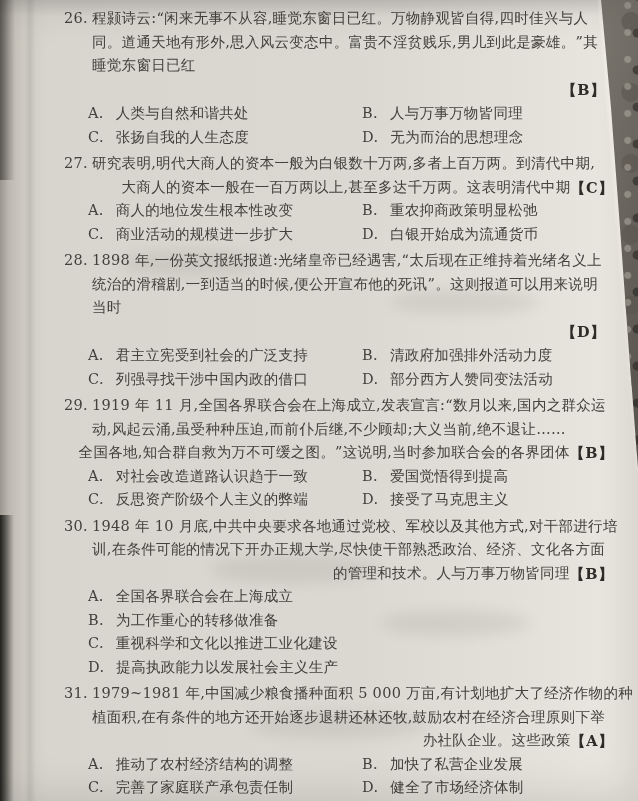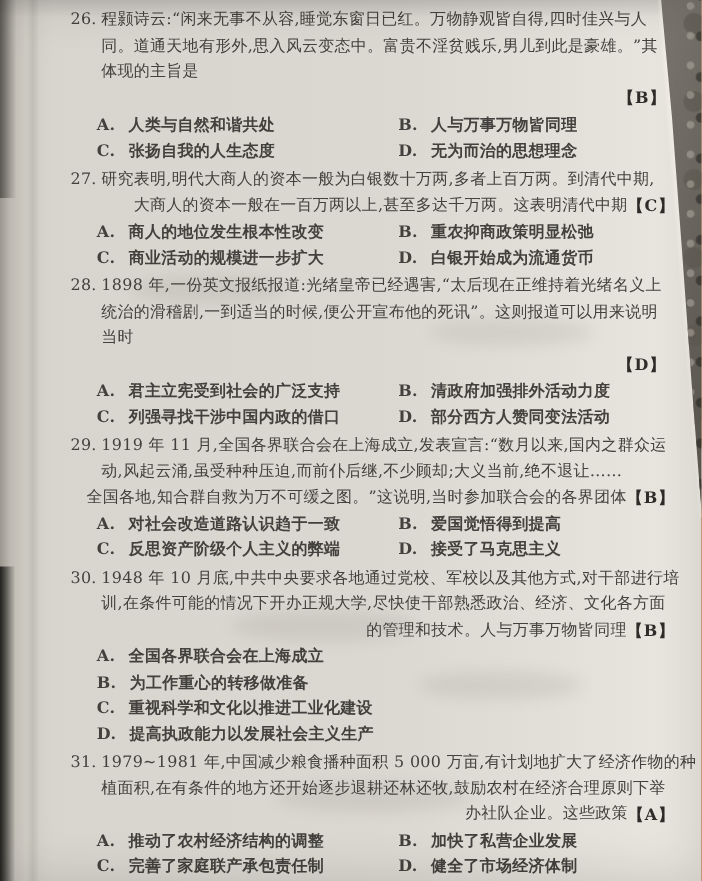--- a/index.html
+++ b/index.html
@@ -1,18 +1,18 @@
 <!DOCTYPE html>
 <html><head>
 <meta charset="utf-8">
 <style>
   html,body{margin:0;padding:0;background:#222;}
   .photo{
     position:relative;width:638px;height:801px;overflow:hidden;
-    background:#f97316;
+    background:#bef264;
     font-family:"DejaVu Serif","Liberation Serif",serif;
   }
   .photo::after{content:"";position:absolute;inset:0;pointer-events:none;
     box-shadow:inset 0 0 46px rgba(0,0,0,.14);}
   .paper{
     position:absolute;inset:0;
     background:linear-gradient(90deg,#a6a29a 0px,#c7c3bb 9px,#d2cfc7 24px,#d8d5ce 48px,#dbd8d1 55%,#e2dfd8 78%,#eae7e0 100%);
   }
   .shade-top-left{position:absolute;left:0;top:0;width:15px;height:180px;
     background:linear-gradient(90deg,rgba(42,40,36,.55),rgba(42,40,36,0));}
@@ -50,21 +50,21 @@
   }
   .question{margin-bottom:3px;}
   .srow{display:flex;line-height:23.5px;white-space:nowrap;}
   .srow.cont{padding-left:28px;}
   .srow.between{justify-content:flex-end;padding-right:2px;}
   .qnum{width:28px;flex:0 0 28px;}
   .answer{font-weight:bold;color:#2e2c29;letter-spacing:1px;}
   .ansrow{text-align:right;line-height:23.5px;padding-right:10px;}
   .opts{margin-left:24px;}
   .opts.two{display:grid;grid-template-columns:262px 1fr;column-gap:12px;}
-  .opt{line-height:23.5px;white-space:nowrap;font-weight:bold;}
+  .opt{line-height:23.5px;white-space:nowrap;}
   .olabel{margin-right:12px;}
 </style>
 </head>
 <body>
 
 <div class="photo">
   <div class="paper"></div>
   <div class="shade-top"></div>
   <div class="shade-top-left"></div>
   <div class="shade-bottom-left"></div>
@@ -79,21 +79,21 @@
 
     <section class="question">
       <div class="srow">
         <span class="qnum">26.</span>
         <span class="sline">程颢诗云:“闲来无事不从容,睡觉东窗日已红。万物静观皆自得,四时佳兴与人</span>
       </div>
       <div class="srow cont">
         <span class="sline">同。道通天地有形外,思入风云变态中。富贵不淫贫贱乐,男儿到此是豪雄。”其</span>
       </div>
       <div class="srow cont">
-        <span class="sline">体现的主旨是</span>
+        <span class="sline">睡觉东窗日已红</span>
       </div>
       <div class="ansrow">
         <span class="answer">【B】</span>
       </div>
       <div class="opts two">
         <div class="opt"><span class="olabel">A.</span><span class="otext">人类与自然和谐共处</span></div>
         <div class="opt"><span class="olabel">B.</span><span class="otext">人与万事万物皆同理</span></div>
         <div class="opt"><span class="olabel">C.</span><span class="otext">张扬自我的人生态度</span></div>
         <div class="opt"><span class="olabel">D.</span><span class="otext">无为而治的思想理念</span></div>
       </div>

